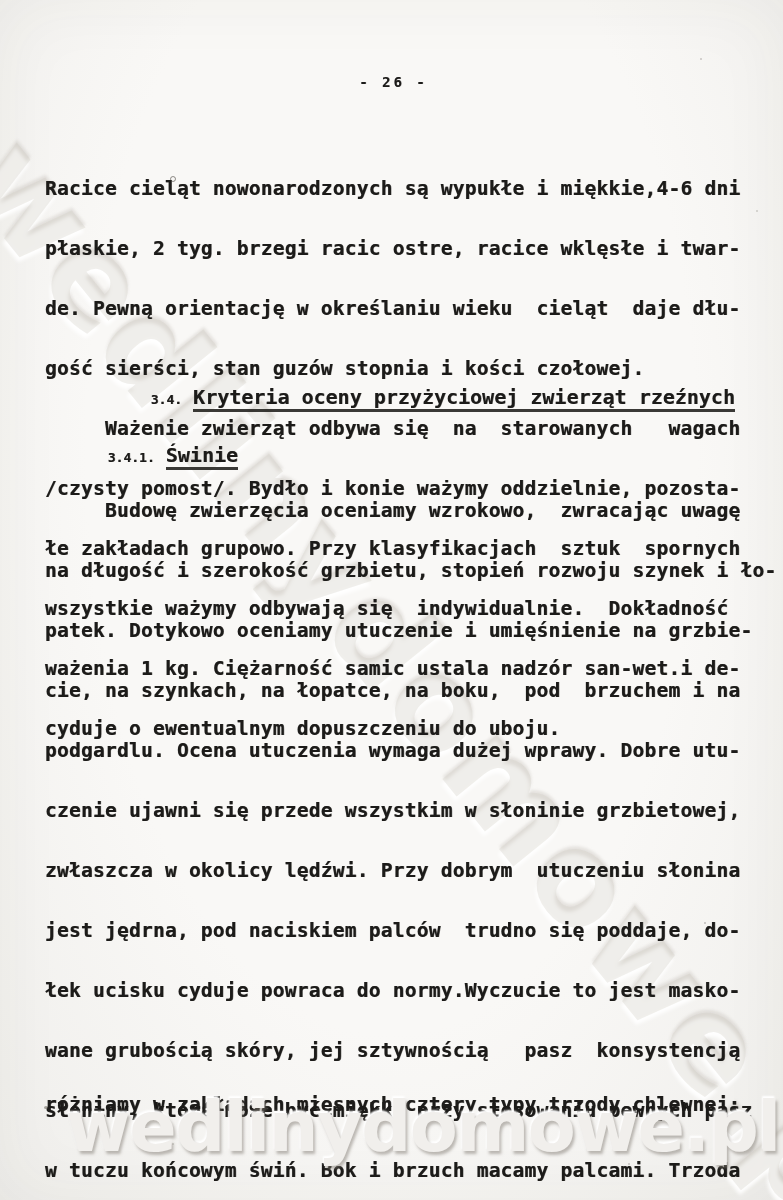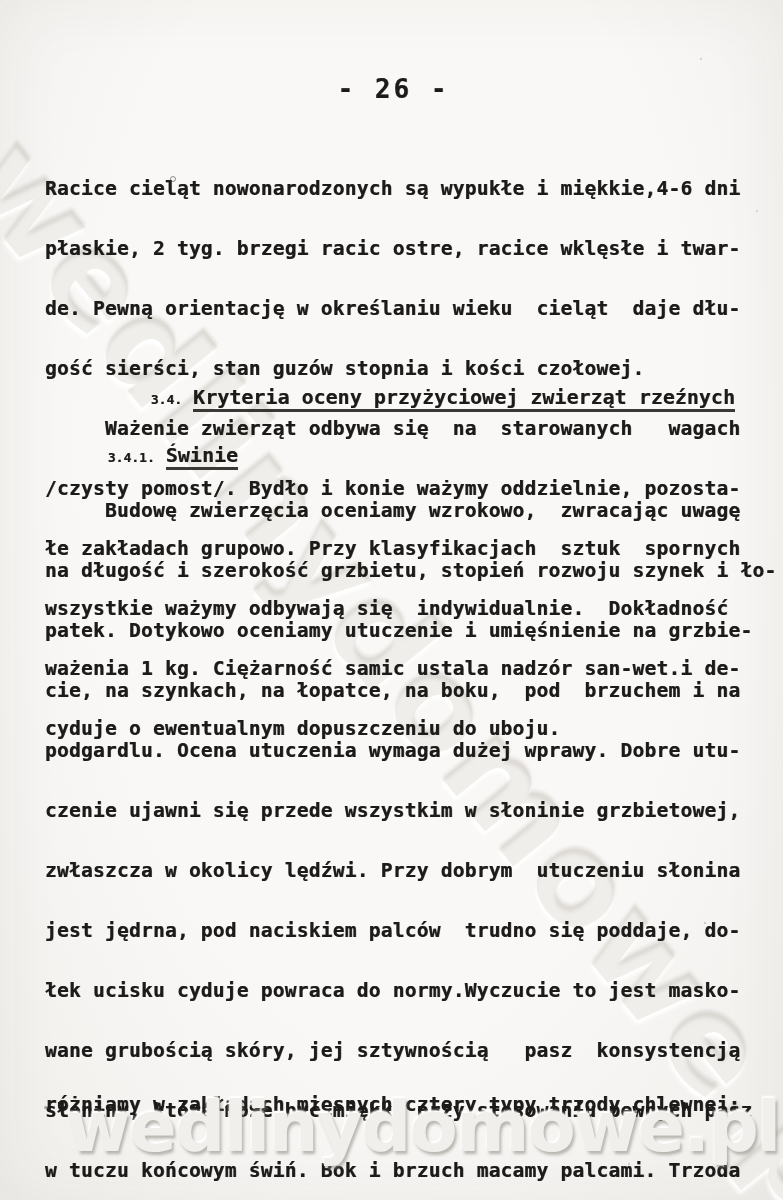--- a/index.html
+++ b/index.html
@@ -27,21 +27,21 @@
     font-size:19.5px;
     font-weight:700;
     line-height:22px;
     letter-spacing:0.25px;
     color:var(--ink);
     text-shadow:0.5px 0.4px 0 rgba(20,18,15,0.55), -0.2px 0.2px 0 rgba(20,18,15,0.25);
   }
   .pagenum{
     position:absolute;top:74px;left:4px;right:0;
     text-align:center;
-    font-size:26px;font-weight:700;letter-spacing:3px;
+    font-size:14px;font-weight:700;letter-spacing:3px;
     text-shadow:0.5px 0.4px 0 rgba(20,18,15,0.5);
   }
   .block{position:absolute;white-space:pre;}
   .b-para12{left:45px;top:140px;}
   .b-h34{left:93px;top:366px;}
   .b-h341{left:50px;top:424px;}
   .b-para3{left:45px;top:462px;}
   .b-para4{left:45px;top:1056px;}
   .hnum{
     font-size:13px;font-weight:700;

